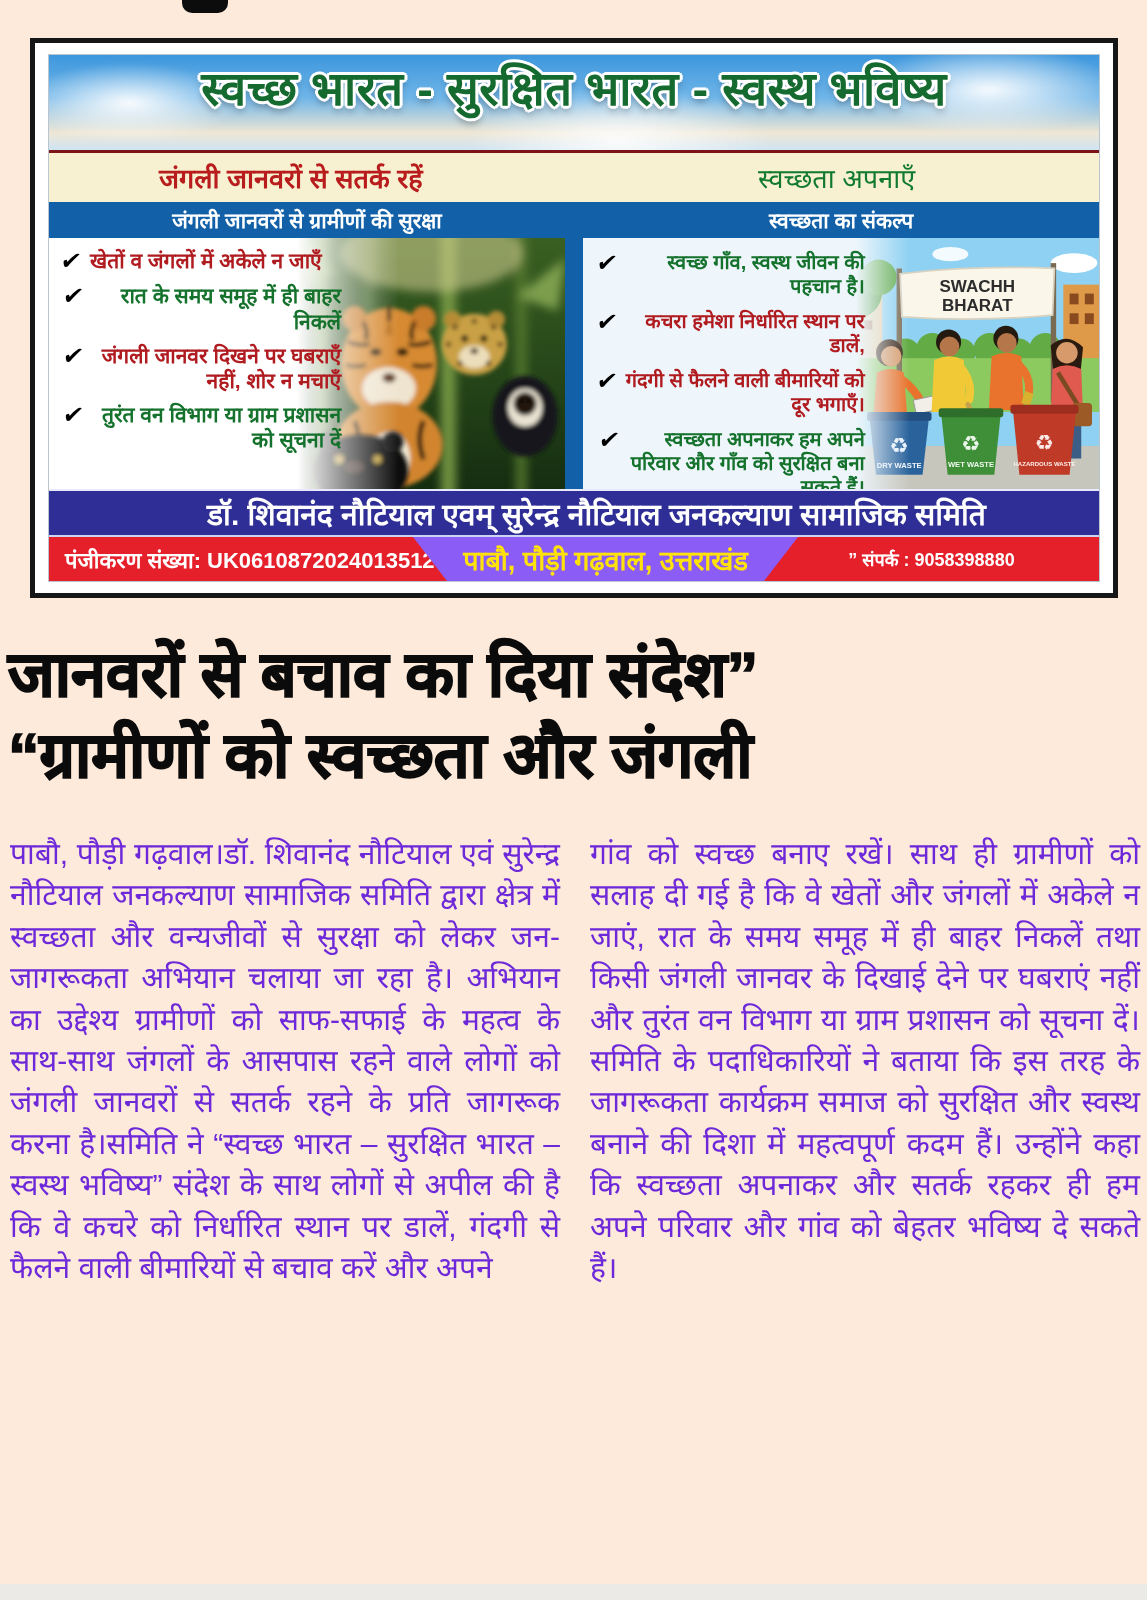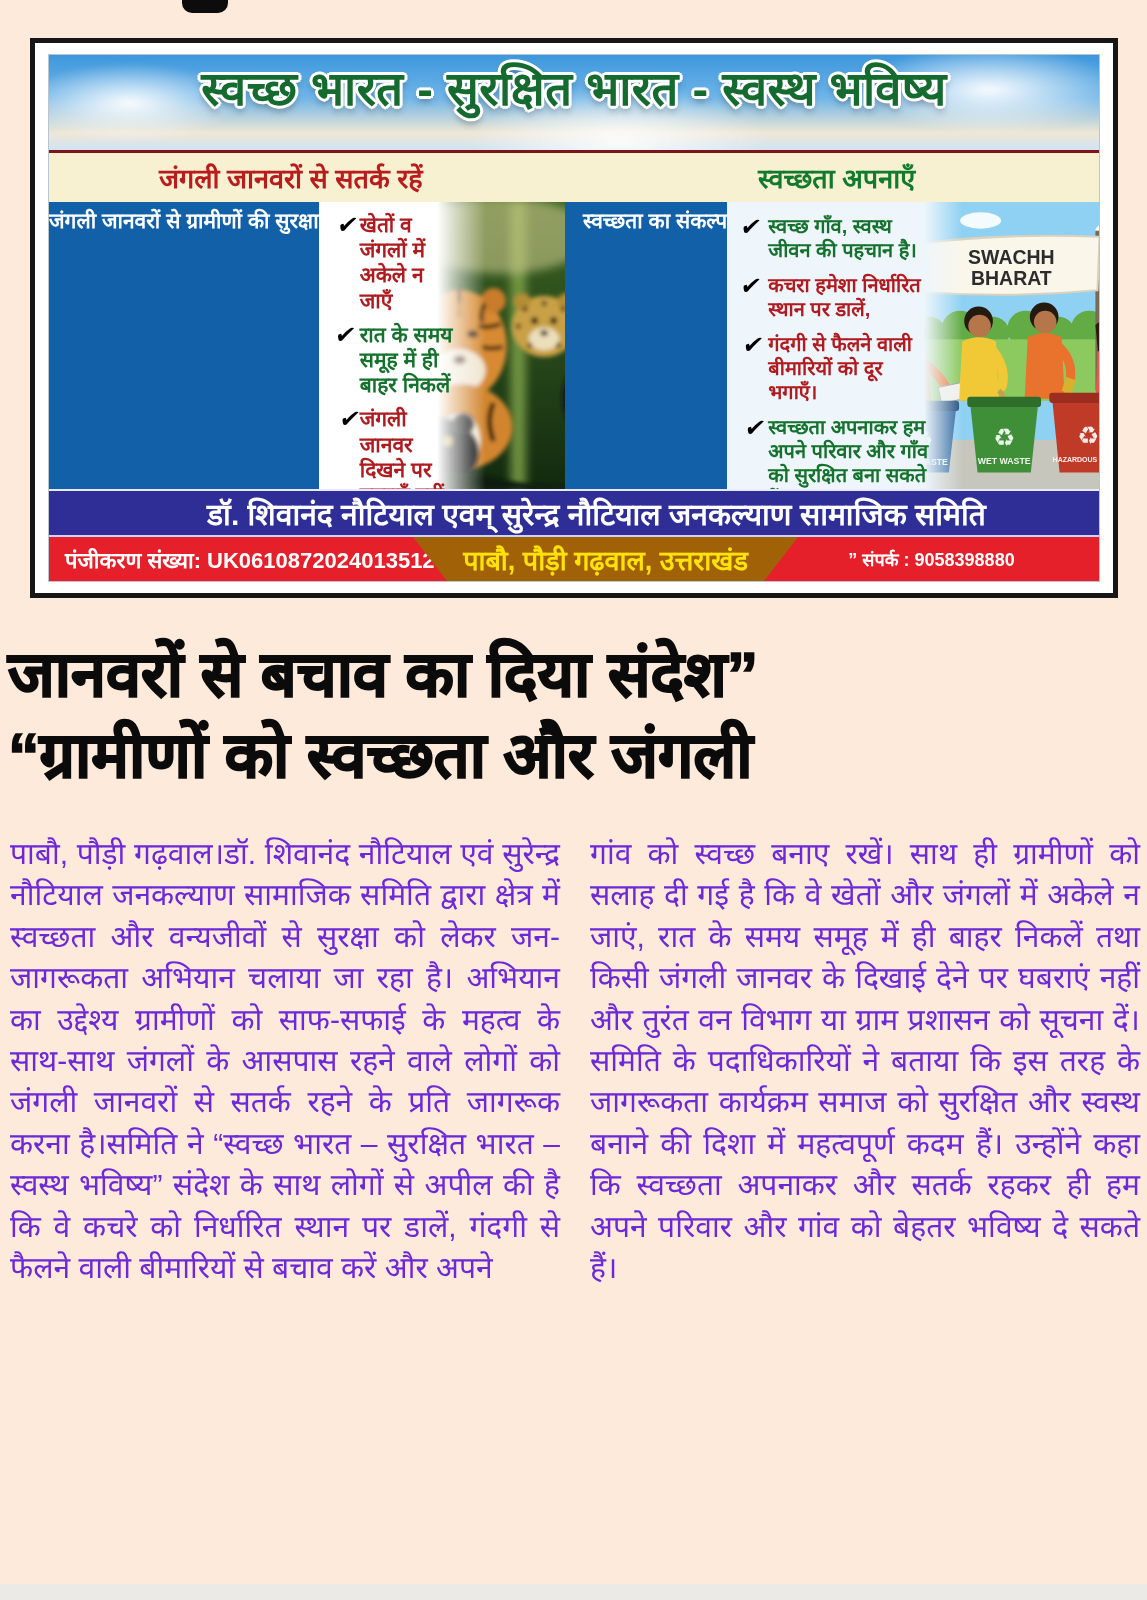--- a/index.html
+++ b/index.html
@@ -29,44 +29,44 @@
   .c1 { left:-30px; top:8px; width:220px; height:80px; }
   .c2 { right:-20px; top:-10px; width:260px; height:90px; }
   .c3 { left:420px; top:30px; width:300px; height:110px; opacity:.9; }
   .sky-title {
     position:relative; font-size:47px; font-weight:bold; color:#156b2f; letter-spacing:0.5px; white-space:nowrap;
     text-shadow:-2px -2px 0 #fff,2px -2px 0 #fff,-2px 2px 0 #fff,2px 2px 0 #fff,0 -3px 0 #fff,0 3px 0 #fff,-3px 0 0 #fff,3px 0 0 #fff,0 5px 7px rgba(40,40,40,.45);
   }
   .redline { height:3px; flex:0 0 3px; background:#7d1417; }
   .taglines { height:49px; flex:0 0 49px; background:#f7f1d2; display:flex; align-items:center; }
   .tagline-left { width:50%; padding-left:110px; color:#b91c1c; font-size:27px; font-weight:bold; }
-  .tagline-right { width:50%; text-align:center; color:#117a2e; font-size:27px; font-weight:bold; }
+  .tagline-right { width:50%; text-align:center; color:#117a2e; font-size:27px; font-weight:normal; }
 
   .columns { flex:1 1 auto; display:flex; gap:18px; background:#1160a8; min-height:0; }
-  .col { flex:1 1 0; display:flex; flex-direction:row; min-width:0; }
+  .col { flex:1 1 0; display:flex; flex-direction:column; min-width:0;text-align:right; }
   .col-header { height:36px; flex:0 0 36px; background:#1160a8; color:#fff; font-size:21px; font-weight:bold;
     display:flex; align-items:center; justify-content:center; white-space:nowrap; }
   .col-body { flex:1 1 auto; position:relative; background:#fff; overflow:hidden; }
   .col-body.tint { background:#eef6fb; }
   .bullets { position:relative; z-index:2; padding:10px 2px 4px 12px; width:57%; margin:0; list-style:none; }
   .bullets.narrow { width:55%; padding-top:12px; }
   .bullet { display:flex; gap:9px; margin:0 0 9px 0; font-weight:bold; line-height:1.2; font-size:21px; }
   .bullets.narrow .bullet { font-size:20px; margin-bottom:11px; }
   .check { color:#000; font-size:24px; line-height:1.1; transform:skewX(-10deg); flex:0 0 auto; }
   .bullet.red .btext { color:#b01b20; }
   .bullet.green .btext { color:#14722c; }
   .illus { position:absolute; top:0; right:0; bottom:0; width:52%; z-index:1; }
   .illus svg { width:100%; height:100%; display:block; }
   .illus .fade { position:absolute; inset:0; background:linear-gradient(90deg,#ffffff 0%,rgba(255,255,255,0) 38%); }
   .illus.cartoon { width:47%; }
   .illus.cartoon .fade { background:linear-gradient(90deg,#eef6fb 0%,rgba(238,246,251,0) 22%); }
 
   .org-strip { height:46px; flex:0 0 46px; background:#2e2e96; color:#fff; display:flex; align-items:center; justify-content:center;
     font-size:30px; font-weight:bold; white-space:nowrap; border-top:2px solid #e8e8ff;padding-left:45px; }
-  .bottom-row { height:46px; flex:0 0 46px; display:flex; background:#a16207; border-top:2px solid #cdd3f2; }
+  .bottom-row { height:46px; flex:0 0 46px; display:flex; background:#8b5cf6; border-top:2px solid #cdd3f2; }
   .reg-box { width:398px; background:#e6202b; color:#fff; font-size:22px; font-weight:bold; display:flex; align-items:center;
     padding-left:16px; clip-path:polygon(0 0, calc(100% - 34px) 0, 100% 100%, 0 100%); white-space:nowrap; }
   .loc-box { flex:1; color:#ffe20a; font-size:27px; font-weight:bold; display:flex; align-items:center; justify-content:center; white-space:nowrap; }
   .contact-box { width:335px; background:#e6202b; color:#fff; font-size:18px; font-weight:bold; display:flex; align-items:center;
     justify-content:center; clip-path:polygon(34px 0, 100% 0, 100% 100%, 0 100%); white-space:nowrap; }
 
   
   .headline { position:absolute; left:8px; right:4px; top:634px; color:#0b0b0b; font-weight:bold; font-size:63px;
     line-height:1.28; -webkit-text-stroke:1.6px #0b0b0b; letter-spacing:0; }
   .headline div { white-space:nowrap; }

